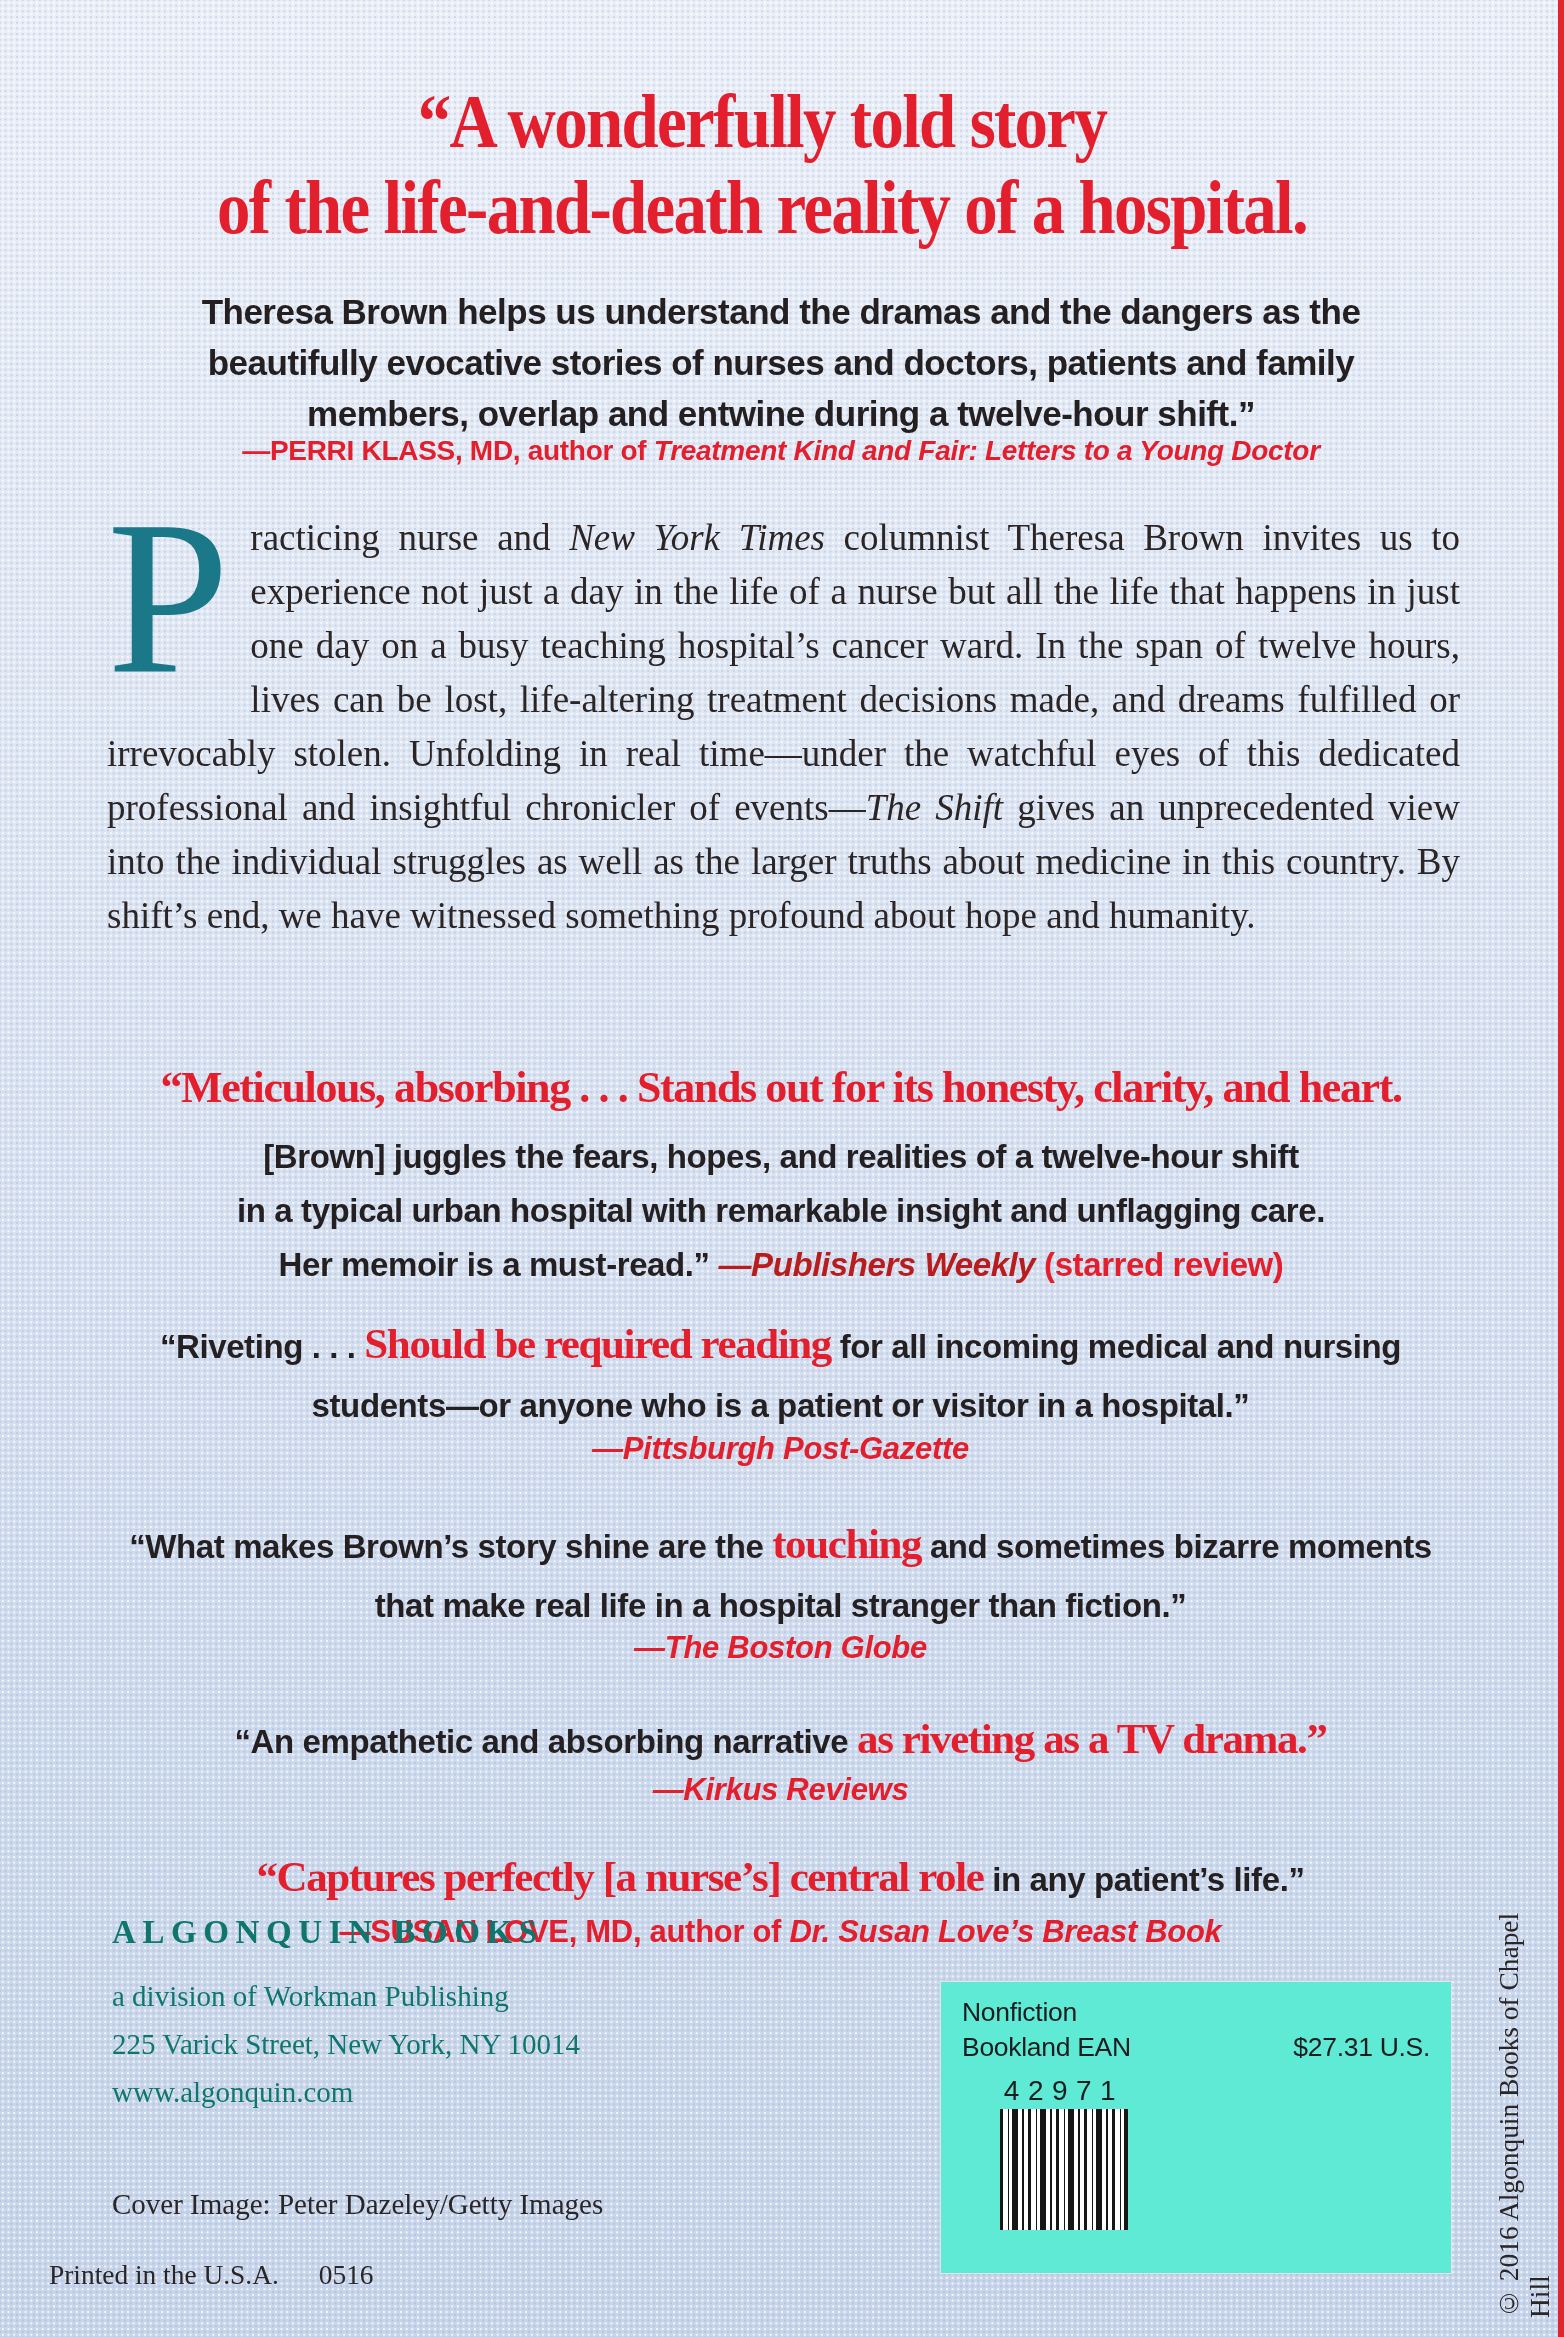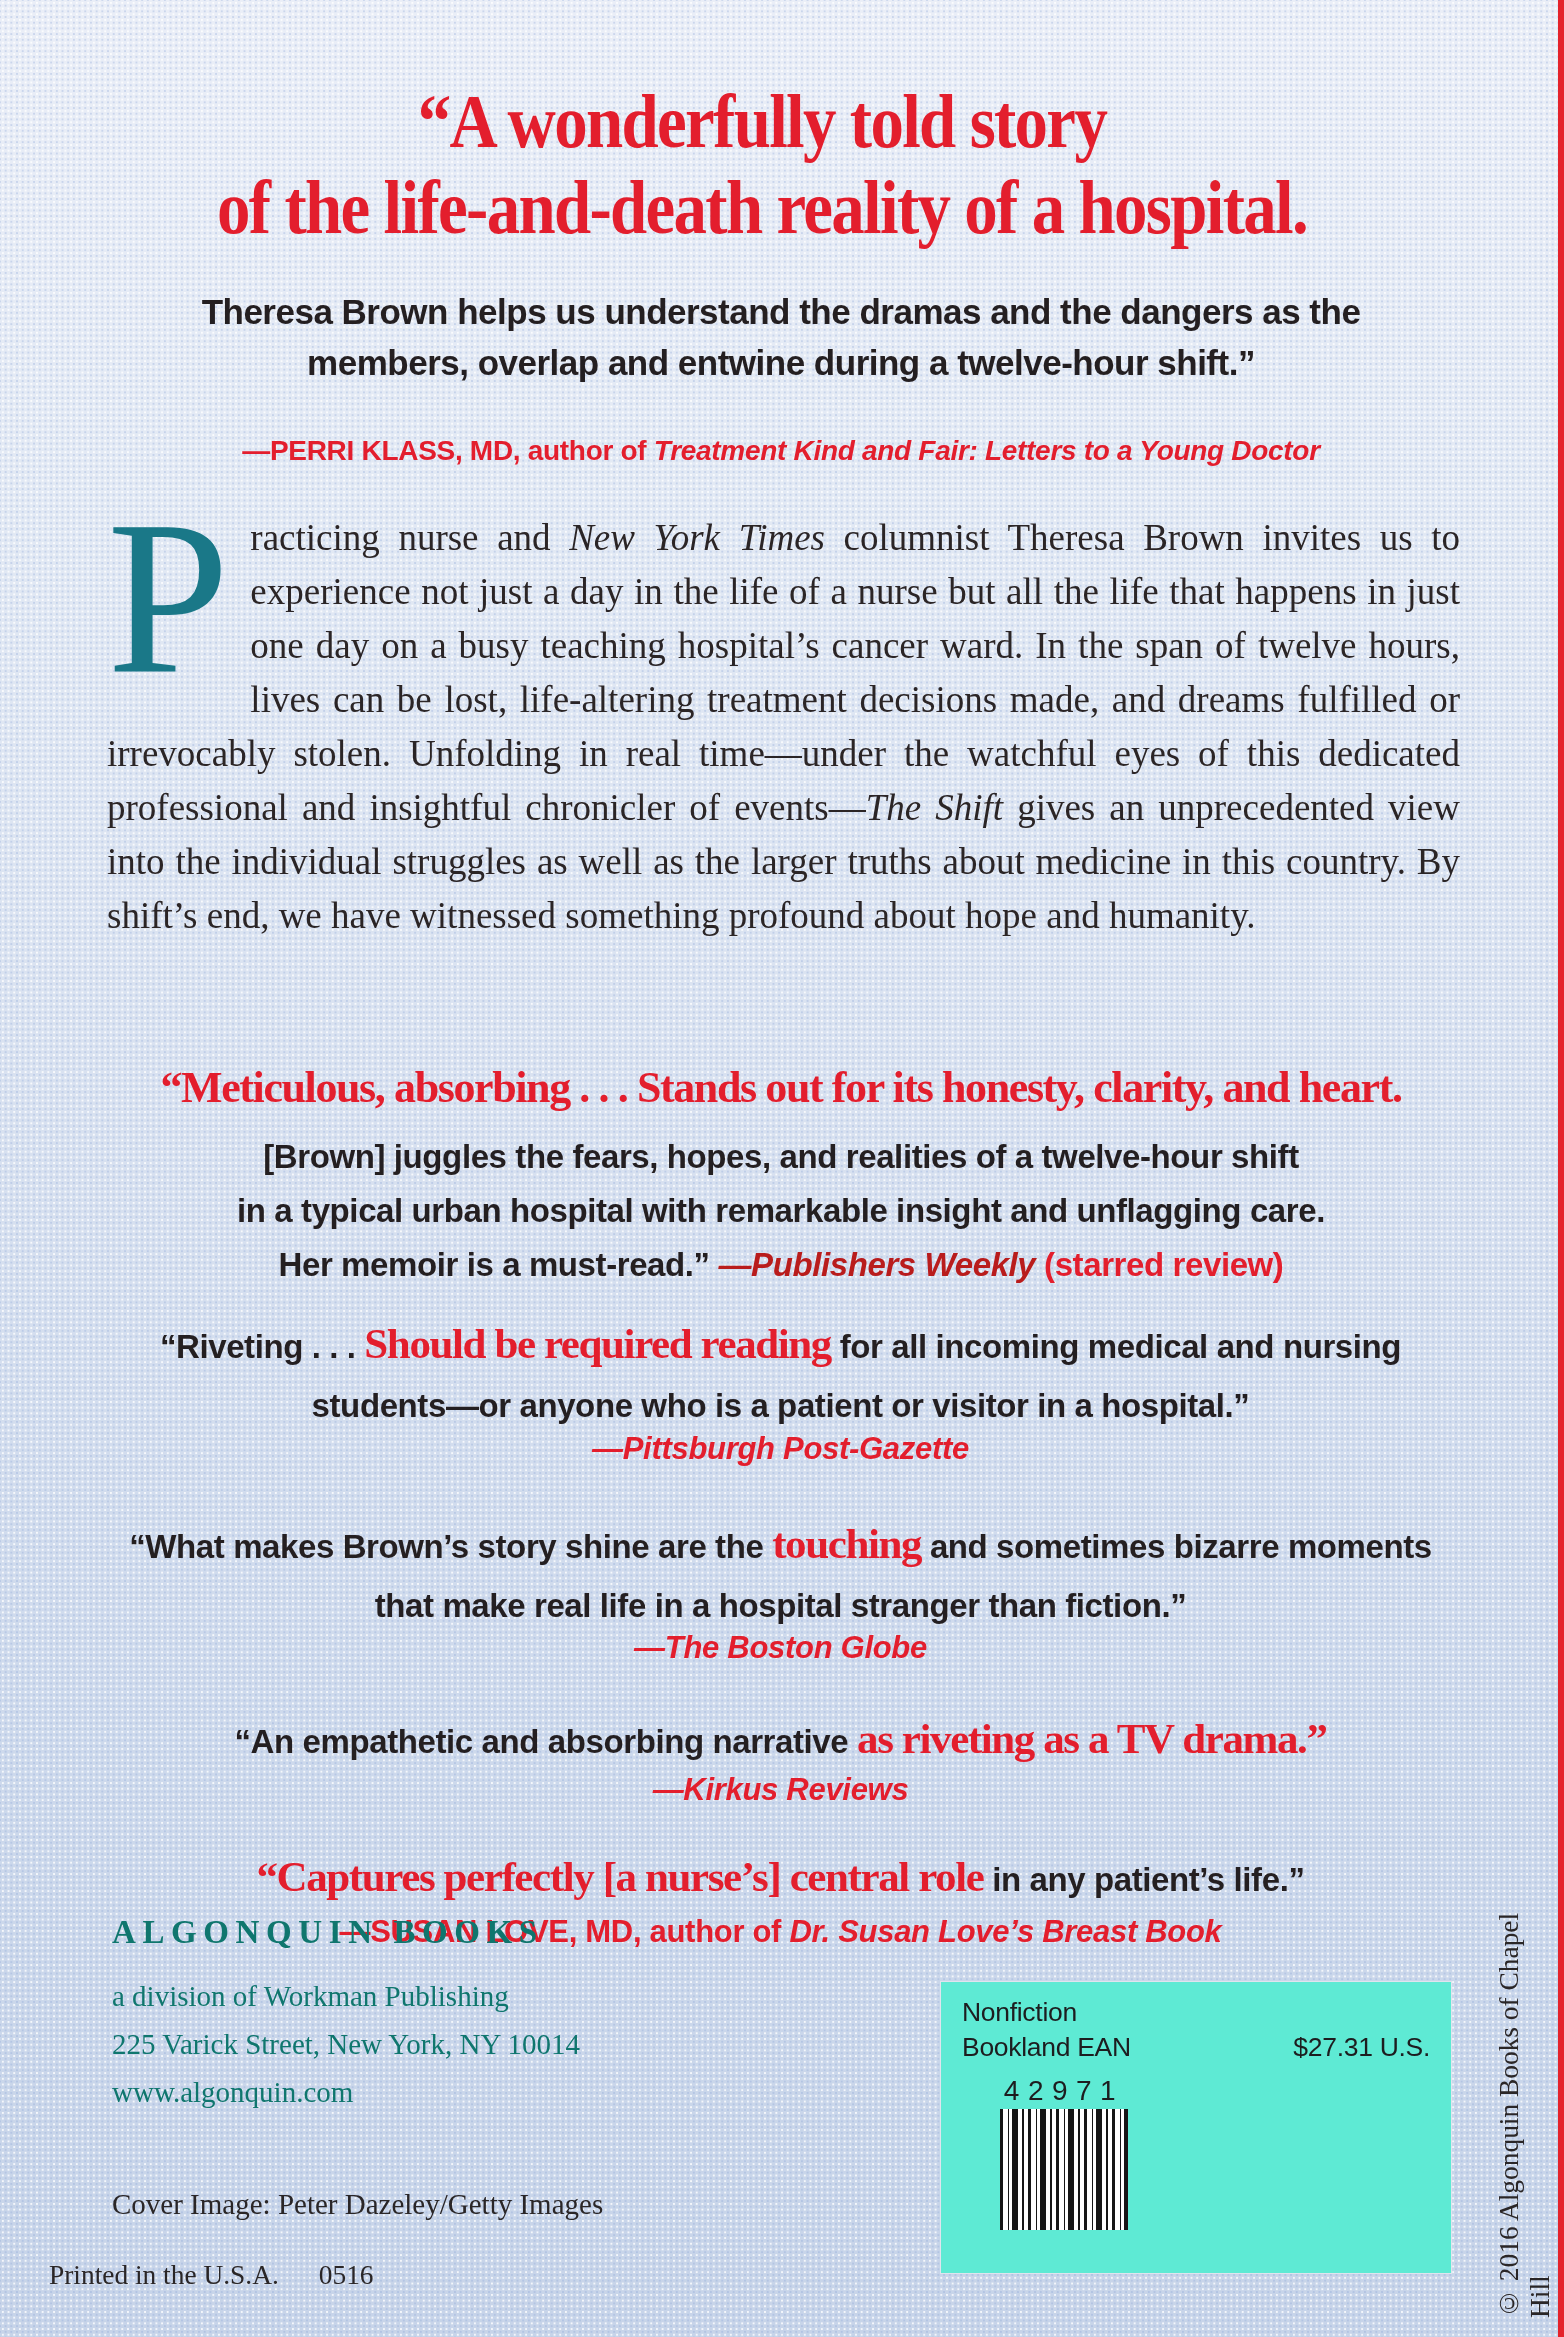--- a/index.html
+++ b/index.html
@@ -138,20 +138,21 @@
 </head>
 <body>
 
 <div class="abs headline">
   <div>“A wonderfully told story</div>
   <div>of the life-and-death reality of a hospital.</div>
 </div>
 
 <div class="abs lead">
   <div>Theresa Brown helps us understand the dramas and the dangers as the</div>
+  <div>beautifully evocative stories of nurses and doctors, patients and family</div>
   <div>members, overlap and entwine during a twelve-hour shift.”</div>
 </div>
 <div class="abs lead-attrib"><span>—PERRI KLASS, MD, author of </span><span class="bk">Treatment Kind and Fair: Letters to a Young Doctor</span></div>
 
 <div class="abs synopsis">
   <span class="dropcap">P</span><span>racticing nurse and </span><span class="it">New York Times</span><span> columnist Theresa Brown invites us to experience not just a day in the life of a nurse but all the life that happens in just one day on a busy teaching hospital’s cancer ward. In the span of twelve hours, lives can be lost, life-altering treatment decisions made, and dreams fulfilled or irrevocably stolen. Unfolding in real time—under the watchful eyes of this dedicated professional and insightful chronicler of events—</span><span class="it">The Shift</span><span> gives an unprecedented view into the individual struggles as well as the larger truths about medicine in this country. By shift’s end, we have witnessed something profound about hope and humanity.</span>
 </div>
 
 <div class="abs pw-head redserif-head">“Meticulous, absorbing . . . Stands out for its honesty, clarity, and heart.</div>
 <div class="abs pw-body">

